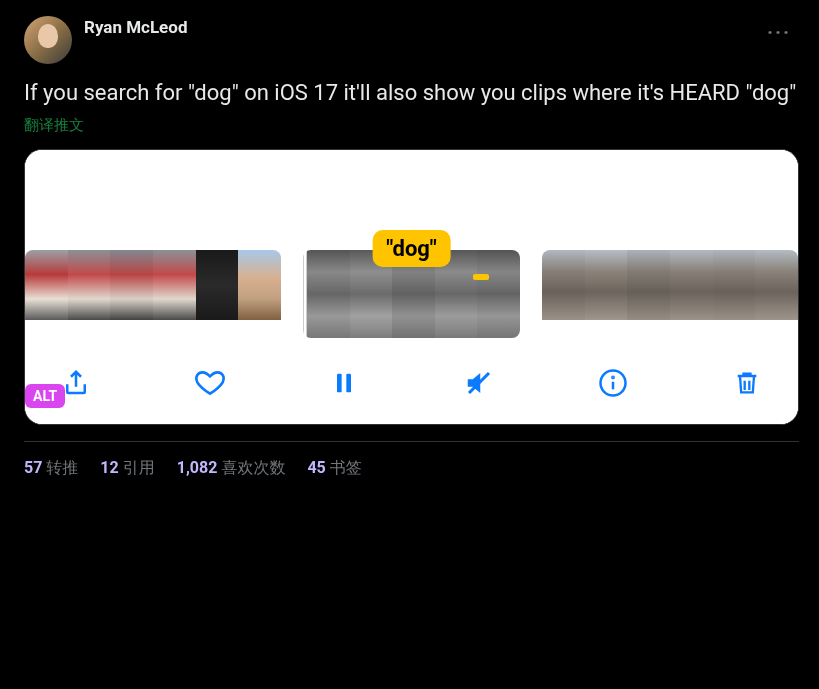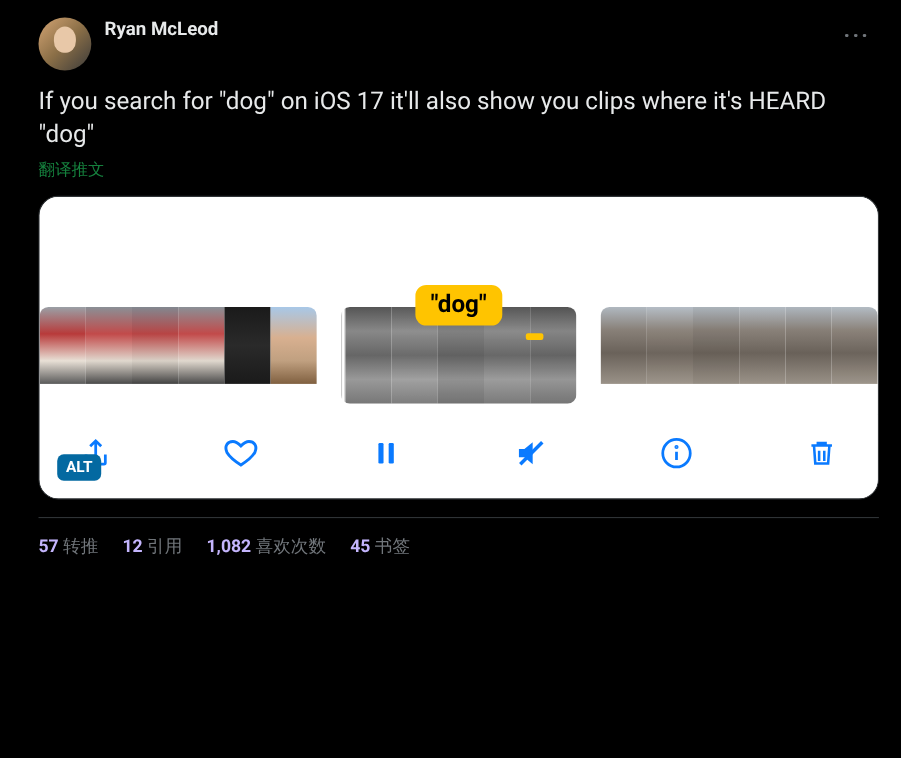--- a/index.html
+++ b/index.html
@@ -4,21 +4,21 @@
 <style>
   * { box-sizing: border-box; margin: 0; padding: 0; }
   body {
     width: 819px;
     height: 689px;
     background: #000;
     font-family: -apple-system, BlinkMacSystemFont, "Segoe UI", Roboto, Helvetica, Arial, sans-serif;
     color: #e7e9ea;
     overflow: hidden;
   }
-  .tweet { padding: 16px 20px 0 35px; }
+  .tweet { padding: 16px 20px 0 24px; }
   .header { display: flex; align-items: flex-start; gap: 12px; }
   .avatar {
     width: 48px; height: 48px; border-radius: 50%;
     background: linear-gradient(135deg, #d4a574 0%, #8b6f47 50%, #3a3a3a 100%);
     flex-shrink: 0; position: relative; overflow: hidden;
   }
   .avatar::after {
     content: ""; position: absolute; top: 8px; left: 14px; width: 20px; height: 24px;
     background: #e8c8a8; border-radius: 50% 50% 45% 45%;
   }
@@ -55,21 +55,21 @@
   .c2 { background: linear-gradient(180deg,#555 0%,#888 25%,#666 50%,#999 75%,#777 100%); }
   .c3 { background: linear-gradient(180deg,#b0b8c0 0%,#888078 30%,#6a625a 60%,#9a9288 100%); }
   .playhead { width: 4px; height: 88px; background: #fff; border: 1px solid #ccc; border-radius: 2px; }
   .toolbar {
     display: flex; justify-content: space-between; align-items: center;
     padding: 18px 34px 24px 34px; background: #fff;
   }
   .tbtn { width: 34px; height: 34px; display: flex; align-items: center; justify-content: center; cursor: pointer; }
   .tbtn svg { stroke: #0a7aff; fill: none; stroke-width: 2; }
   .alt-badge {
-    position: absolute; left: 16px; bottom: 16px; background: #0369a1; color: #fff;
+    position: absolute; left: 0; bottom: 16px; background: #d946ef; color: #fff;
     font-size: 14px; font-weight: 700; padding: 4px 8px; border-radius: 6px; cursor: pointer;
   }
   .meta { margin-top: 16px; color: #71767b; font-size: 17px; }
   .meta .views-count { color: #e7e9ea; font-weight: 700; }
   .divider { border: none; border-top: 1px solid #2f3336; margin-top: 16px; }
   .stats { display: flex; gap: 22px; margin-top: 16px; font-size: 16px; color: #71767b; }
   .stats .num { color: #c4b5fd; font-weight: 700; margin-right: 4px; }
   .stat-item { cursor: pointer; }
 </style>
 </head>

